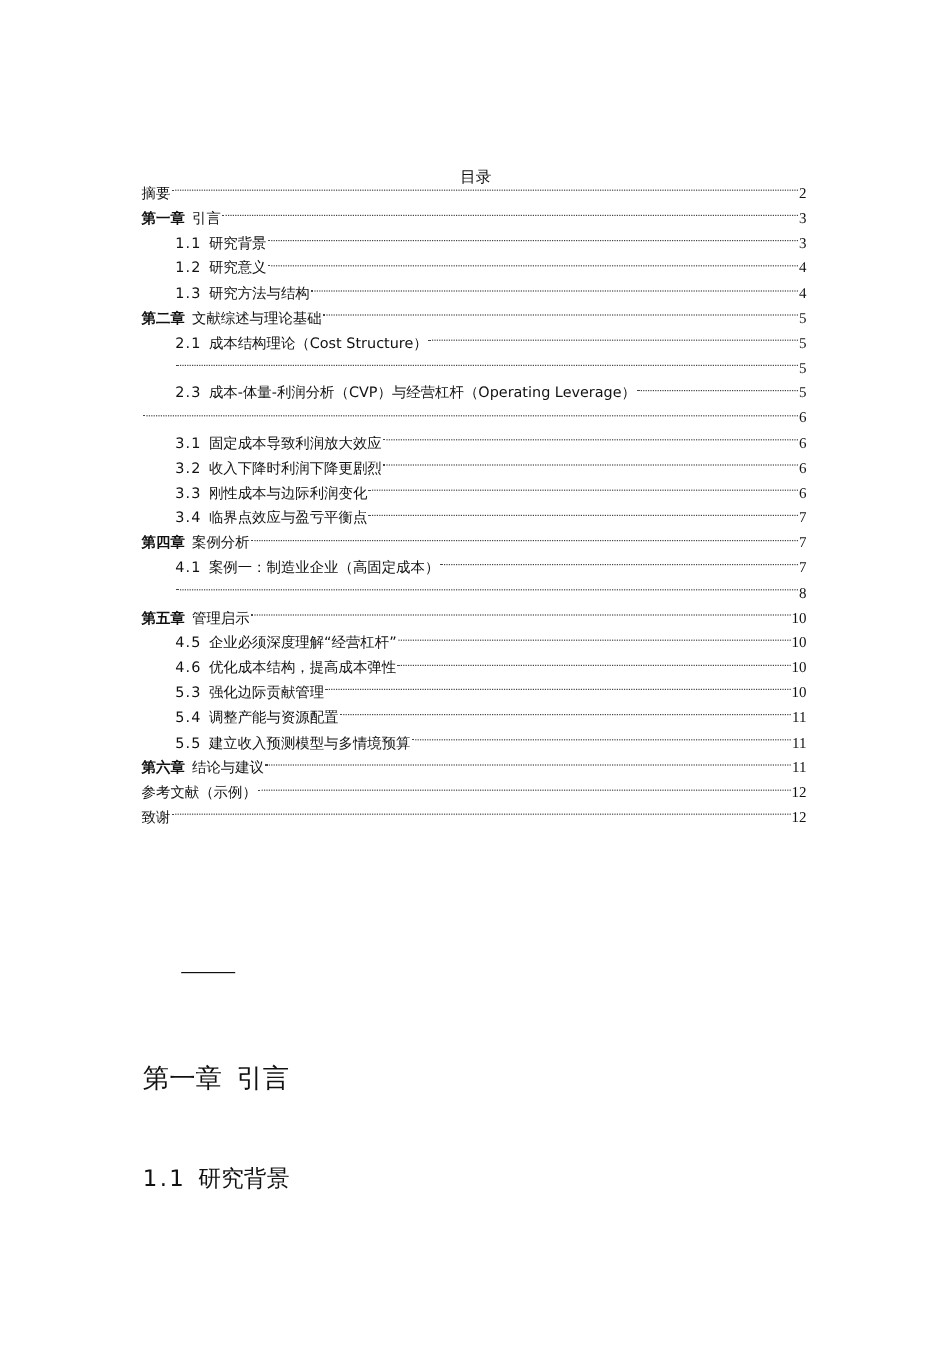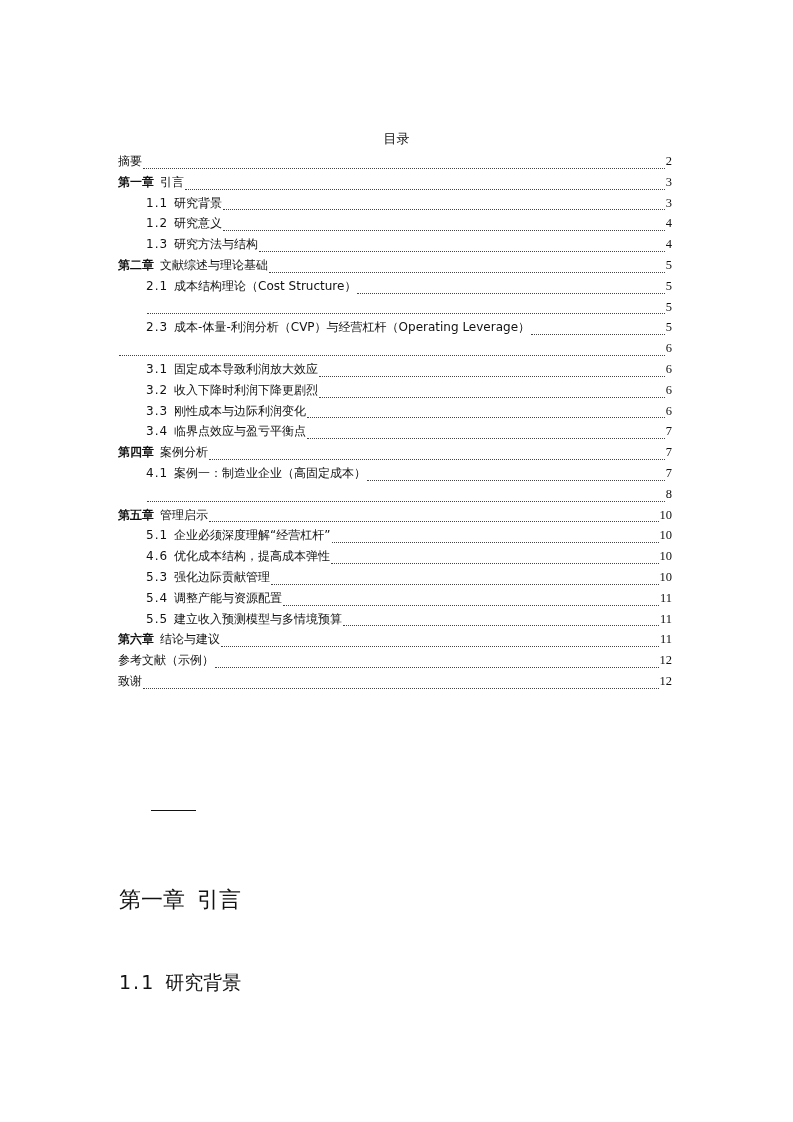--- a/index.html
+++ b/index.html
@@ -1,21 +1,21 @@
 <!DOCTYPE html>
 <html><head>
 <meta charset="utf-8">
 <style>
   html, body { margin: 0; padding: 0; background: #ffffff; }
   body { width: 793px; height: 1122px; position: relative; overflow: hidden;
          font-family: "DejaVu Sans", "Liberation Sans", sans-serif; color: #111; }
-  .toc-title { position: absolute; top: 130px; left: 0; width: 793px; text-align: center;
+  .toc-title { position: absolute; top: 140px; left: 0; width: 793px; text-align: center;
                font-size: 13px; line-height: 18px; }
   .toc { position: absolute; top: 151px; left: 118px; width: 554px; }
-  .toc-row { display: flex; align-items: flex-end; height: 20.8px; line-height: 20.8px;
+  .toc-row { display: flex; align-items: center; height: 20.8px; line-height: 20.8px;
              font-size: 12px; white-space: nowrap; }
   .toc-row.level-2 { padding-left: 28px; }
   .toc-row .label { flex: 0 0 auto; }
   .toc-row .label .chap { font-weight: bold; margin-right: 6px; }
   .toc-row .label .num { margin-right: 6px; letter-spacing: 1px; }
   .toc-row .leader { flex: 1 1 auto; overflow: hidden; margin: 0 1px; position: relative; top: -3px;
                      border-bottom: 1px dotted #444; height: 1px; }
   .toc-row .page { flex: 0 0 auto; font-family: "Liberation Serif", serif; font-size: 12.5px; }
   .footnote-rule { position: absolute; left: 151px; top: 810px; width: 45px; height: 0;
                    border-top: 1.3px solid #111; }
@@ -117,21 +117,21 @@
     <span class="leader"></span>
     <span class="page">8</span>
   </div>
 
   <div class="toc-row level-1">
     <span class="label"><span class="chap">第五章</span><span>管理启示</span></span>
     <span class="leader"></span>
     <span class="page">10</span>
   </div>
   <div class="toc-row level-2">
-    <span class="label"><span class="num">5.1</span><span>企业必须深度理解“经营杠杆”</span></span>
+    <span class="label"><span class="num">4.5</span><span>企业必须深度理解“经营杠杆”</span></span>
     <span class="leader"></span>
     <span class="page">10</span>
   </div>
   <div class="toc-row level-2">
     <span class="label"><span class="num">4.6</span><span>优化成本结构，提高成本弹性</span></span>
     <span class="leader"></span>
     <span class="page">10</span>
   </div>
   <div class="toc-row level-2">
     <span class="label"><span class="num">5.3</span><span>强化边际贡献管理</span></span>

